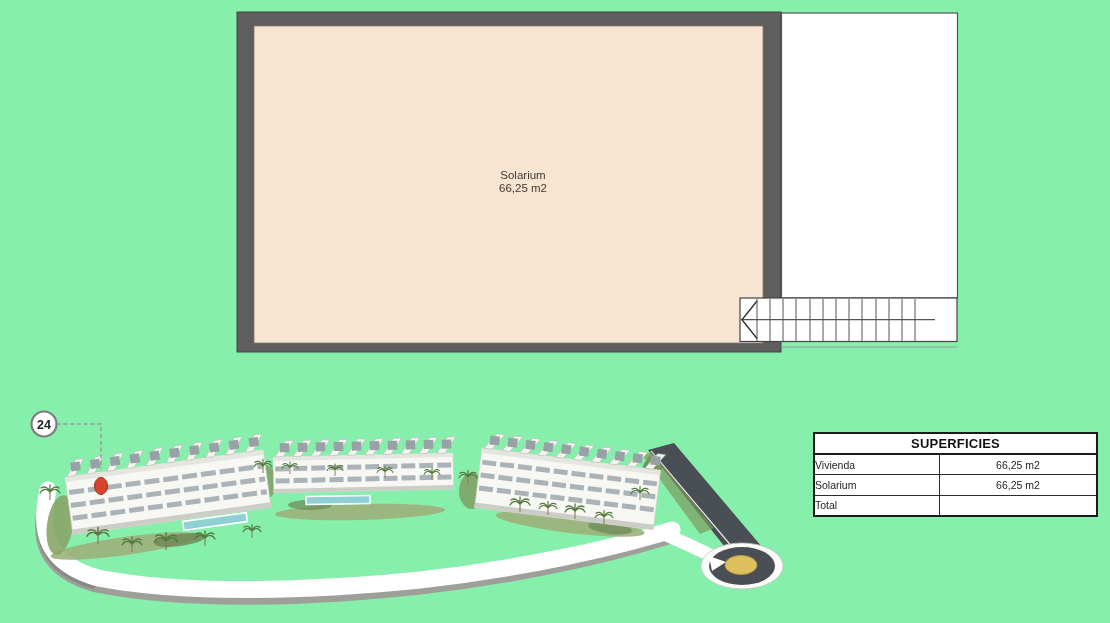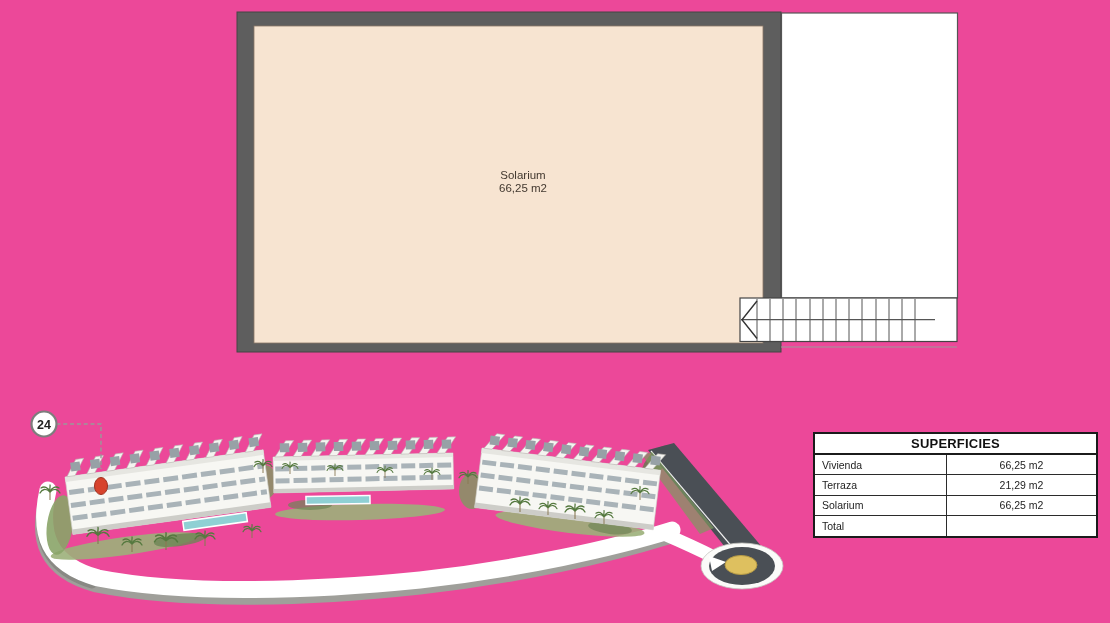--- a/index.html
+++ b/index.html
@@ -1,35 +1,35 @@
 <!DOCTYPE html>
 <html><head>
 <meta charset="utf-8">
 <style>
   html,body{margin:0;padding:0;background:#ffffff;}
   .page{
-    position:relative;width:1110px;height:623px;background:#ec4899;overflow:hidden;
+    position:relative;width:1110px;height:623px;background:#86efac;overflow:hidden;
     font-family:"Liberation Sans",sans-serif;
   }
   .page svg{position:absolute;left:0;top:0;}
   svg text{font-family:"Liberation Sans",sans-serif;}
 
   
   .sup-table{
     position:absolute;left:813px;top:388px;width:285px;
     border:2px solid #1b1b1b;background:#ffffff;box-sizing:border-box;margin-top:44px;
   }
   .sup-header{
     height:19px;display:flex;align-items:center;justify-content:center;
     font-weight:bold;font-size:13px;color:#111;letter-spacing:.2px;
     border-bottom:2px solid #1b1b1b;
   }
   .sup-row{display:flex;height:19.4px;border-bottom:1px solid #2b2b2b;font-size:10.5px;color:#1c1c1c;}
   .sup-row:last-child{border-bottom:none;}
-  .sup-label{width:124px;padding-left:7px;display:flex;align-items:center;border-right:1px solid #2b2b2b;}
+  .sup-label{width:124px;display:flex;align-items:center;border-right:1px solid #2b2b2b;}
   .sup-value{flex:1;display:flex;align-items:center;justify-content:center;}
 </style>
 </head>
 <body>
 
 <div class="page">
 
 <svg width="1110" height="623" viewBox="0 0 1110 623">
   <defs>
     <g id="tooth">
@@ -187,24 +187,20 @@
 </svg>
 
   <div class="sup-table">
     <div class="sup-header">SUPERFICIES</div>
 
     <div class="sup-row">
       <div class="sup-label">Vivienda</div>
       <div class="sup-value">66,25 m2</div>
     </div>
     <div class="sup-row">
-      <div class="sup-label">Terraza</div>
-      <div class="sup-value">21,29 m2</div>
-    </div>
-    <div class="sup-row">
       <div class="sup-label">Solarium</div>
       <div class="sup-value">66,25 m2</div>
     </div>
     <div class="sup-row">
       <div class="sup-label">Total</div>
     </div>
   </div>
 
 </div>
 

